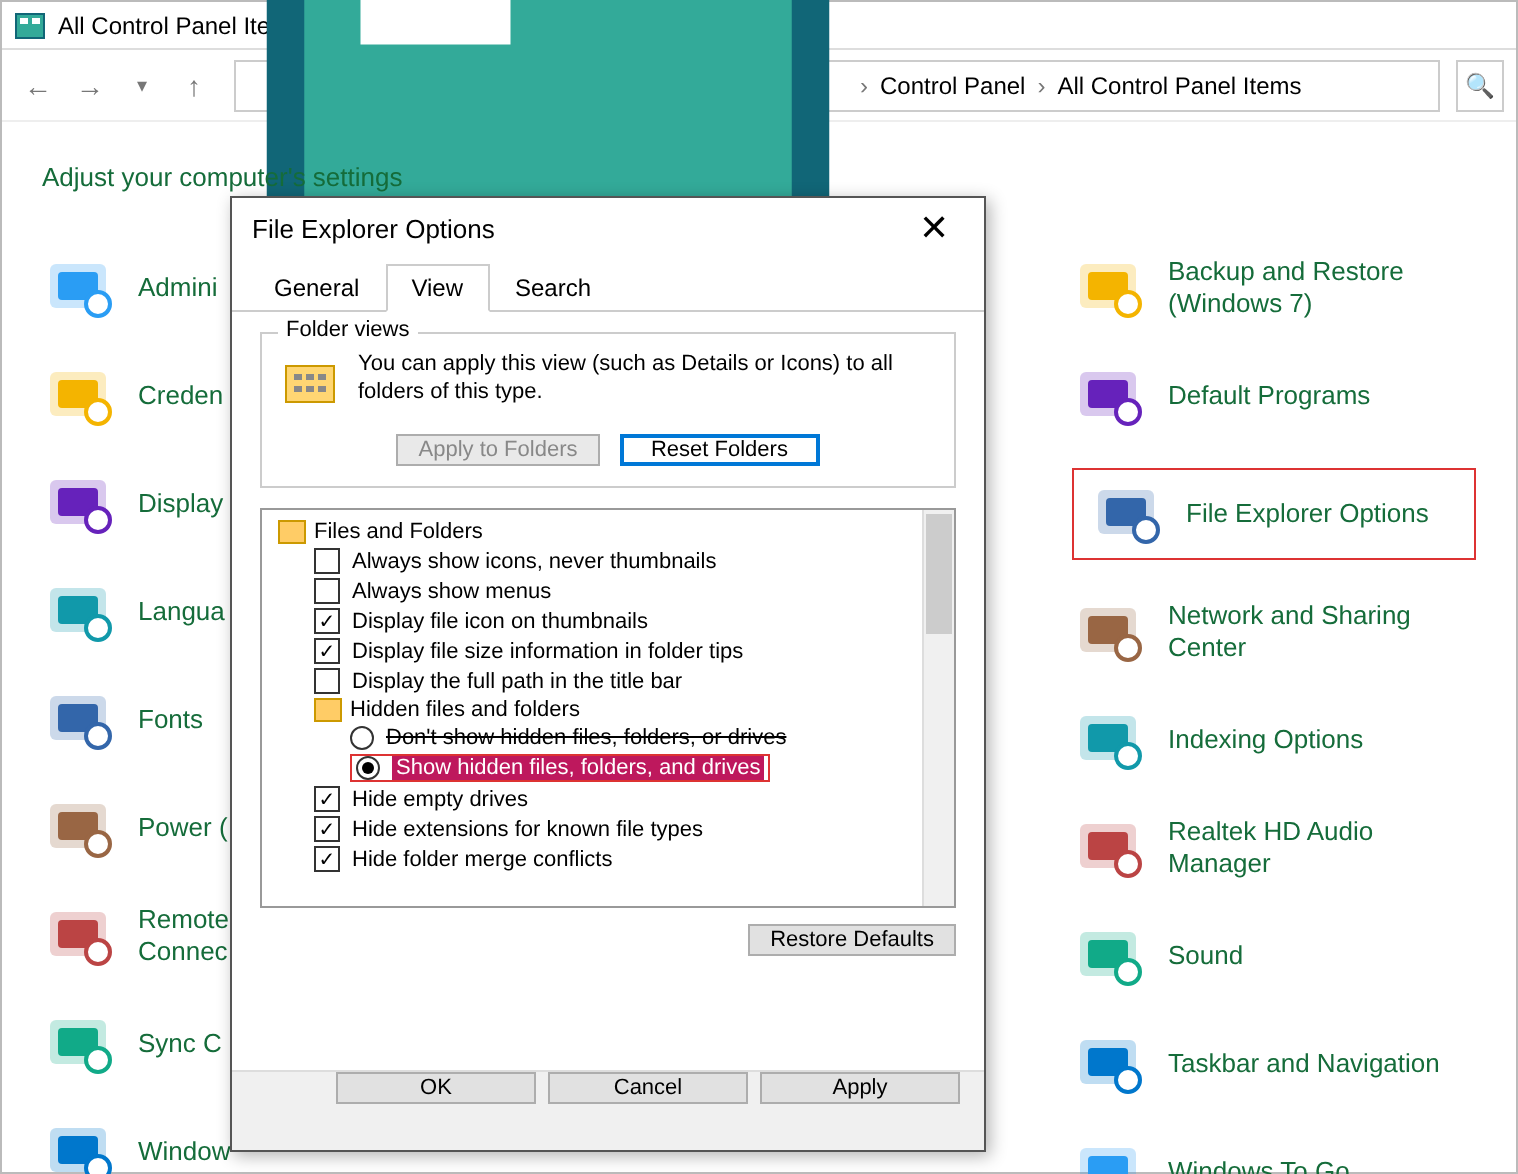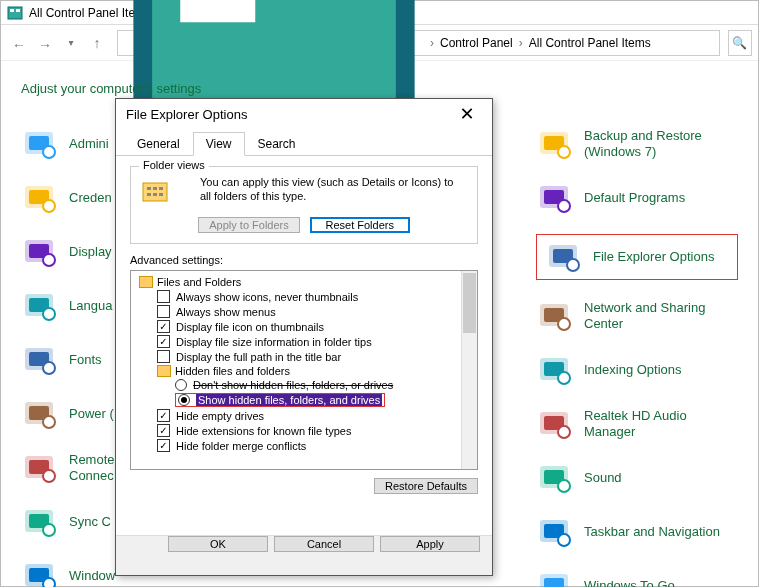--- a/index.html
+++ b/index.html
@@ -26,38 +26,38 @@
 .item.twoline .lbl{padding-top:2px}
 .dialog{position:absolute;left:115px;top:98px;width:378px;height:478px;background:#fff;border:1px solid #555;box-shadow:2px 2px 8px rgba(0,0,0,.3);z-index:10}
 .dtitle{height:30px;display:flex;align-items:center;padding:0 10px;font-size:13px}
 .dclose{margin-left:auto;font-size:18px;width:30px;text-align:center;cursor:pointer}
 .tabs{display:flex;border-bottom:1px solid #ccc;padding:0 8px;margin-top:2px}
 .tab{padding:4px 12px;border:1px solid transparent;position:relative;top:1px;cursor:pointer}
 .tab.active{background:#fff;border:1px solid #ccc;border-bottom:1px solid #fff}
 .dbody{padding:10px 14px;height:calc(100% - 30px - 28px - 40px);overflow:hidden}
 .fvgroup{border:1px solid #ccc;padding:8px 10px 10px;position:relative;margin-bottom:10px}
 .fvgroup .legend{position:absolute;top:-8px;left:8px;background:#fff;padding:0 4px;font-size:11px}
-.fvrow{display:flex;gap:27px;align-items:flex-start}
+.fvrow{display:flex;gap:6px;align-items:flex-start}
 .fvicon{width:32px;height:32px;flex-shrink:0}
 .fvtxt{font-size:11px;line-height:1.3;flex:1}
 .fvbtns{display:flex;gap:10px;justify-content:center;margin-top:10px}
 .btn{min-width:100px;height:16px;border:1px solid #adadad;background:#e1e1e1;font-size:11px;cursor:pointer;padding:0 10px}
 .btn.primary{border:2px solid #0078d7;background:#fff}
 .btn[disabled]{color:#888;background:#e9e9e9}
 .advlabel{font-size:11px;margin:6px 0 4px}
 .tree{border:1px solid #999;height:200px;overflow:auto;padding:4px 2px;position:relative}
 .treeitem{display:flex;align-items:center;font-size:11px;padding:1px 0;white-space:nowrap}
 .ti0{padding-left:6px}
 .ti1{padding-left:24px}
 .ti2{padding-left:42px}
 .foldericon{width:14px;height:12px;background:#fc6;border:1px solid #c90;margin-right:4px;flex-shrink:0}
 .cb{width:13px;height:13px;border:1px solid #333;margin-right:6px;display:inline-flex;align-items:center;justify-content:center;font-size:10px;color:#000;flex-shrink:0}
 .rb{width:12px;height:12px;border:1px solid #333;border-radius:50%;margin-right:6px;display:inline-flex;align-items:center;justify-content:center;flex-shrink:0}
 .rb.sel::after{content:"";width:6px;height:6px;background:#000;border-radius:50%}
-.hilite{background:#4c1d95;color:#fff;padding:0 2px}
+.hilite{background:#be185d;color:#fff;padding:0 2px}
 .redbox{border:1px solid #d33;padding:0 2px;display:inline-flex;align-items:center}
 .scrollbar{position:absolute;right:0;top:0;bottom:0;width:16px;background:#f0f0f0;border-left:1px solid #ddd}
 .thumb{position:absolute;left:1px;right:1px;top:2px;height:60px;background:#ccc}
 .restore{display:flex;justify-content:flex-end;margin-top:8px}
 .dfooter{position:absolute;bottom:0;left:0;right:0;height:40px;background:#f0f0f0;border-top:1px solid #ddd;display:flex;justify-content:flex-end;gap:6px;padding:0 12px}
 svg{width:100%;height:100%}
 </style>
 </head>
 <body>
 
@@ -301,21 +301,20 @@
               <rect x="12" y="18" width="4" height="3" fill="#888"></rect>
               <rect x="18" y="18" width="4" height="3" fill="#888"></rect>
             </svg></div>
         <div class="fvtxt">You can apply this view (such as Details or Icons) to all folders of this type.</div>
       </div>
       <div class="fvbtns">
         <button class="btn" disabled="">Apply to Folders</button>
         <button class="btn primary">Reset Folders</button>
       </div>
     </div>
-    <div class="advlabel">Advanced settings:</div>
     <div class="tree">
       <div id="treebody">
           <div class="treeitem ti0">
             <span class="foldericon"></span>
             <span>Files and Folders</span>
           </div>
           <div class="treeitem ti1">
             <span class="cb"></span>
             <span>Always show icons, never thumbnails</span>
           </div>

